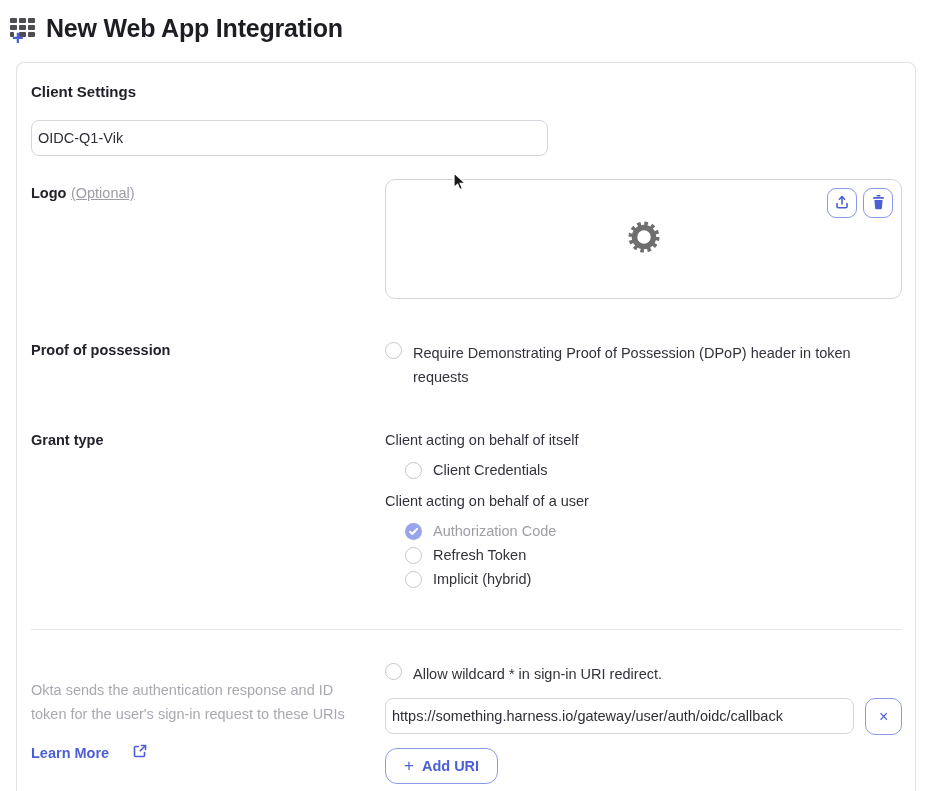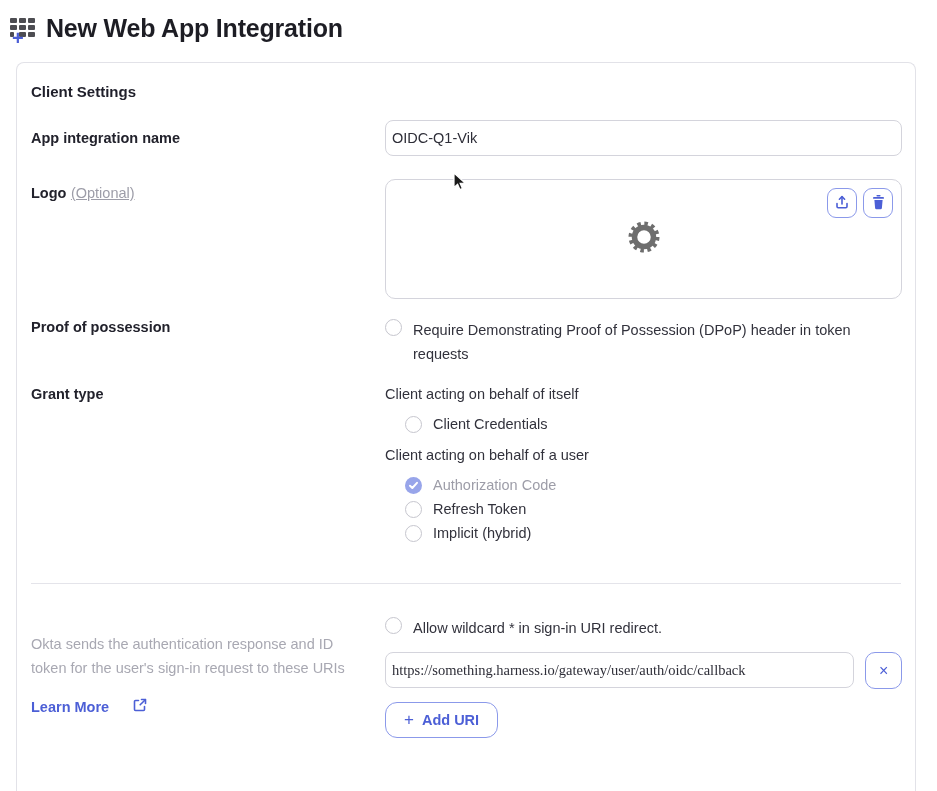--- a/index.html
+++ b/index.html
@@ -61,35 +61,35 @@
 
   
   .divider { height: 1px; background: #e4e4ea; }
 
   
   .helper-text { font-size: 14.5px; color: #a8a8b2; line-height: 24px; max-width: 332px;
     margin-top: 16px; }
   .learn-more { margin-top: 18px; display: inline-flex; align-items: center; gap: 24px;
     color: #4c5fd6; font-size: 14.5px; font-weight: 700; text-decoration: none; cursor: pointer; }
   .uri-line { display: flex; gap: 11px; margin-top: 12px; }
-  .uri-input { width: 473px; font-family: Liberation Serif, serif; }
+  .uri-input { width: 473px; }
   .x-btn { width: 37px; height: 37px; border: 1.5px solid #8b99ea; border-radius: 10px;
     background: #fff; color: #4c5fd6; font-size: 16px; line-height: 1; cursor: pointer;
     display: flex; align-items: center; justify-content: center; }
   .add-uri-btn { margin-top: 13px; height: 36px; padding: 0 18px; border: 1.5px solid #8b99ea;
     border-radius: 12px; background: #fff; color: #4c5fd6; font-size: 14.5px; font-weight: 700;
     display: inline-flex; align-items: center; gap: 8px; cursor: pointer;
     font-family: "Liberation Sans", "DejaVu Sans", sans-serif; }
   .add-uri-btn .plus { font-weight: 400; font-size: 17px; }
 
   
   .cursor { position: absolute; left: 452px; top: 172px; z-index: 10; pointer-events: none; }
 
   
-  .mt20 { margin-top: 20px; } .mt23 { margin-top: 23px; } .mt33 { margin-top: 19px; }
+  .mt20 { margin-top: 20px; } .mt23 { margin-top: 23px; } .mt33 { margin-top: 42px; }
   .mt28 { margin-top: 28px; } .mt32 { margin-top: 32px; }
   .pt9 { padding-top: 9px; } .pt5 { padding-top: 5px; }
   .dpop-text { max-width: 458px; }
 </style>
 </head>
 <body>
 
 <div class="page-header">
   <div class="grid-plus">
     <div class="cells">
@@ -106,23 +106,20 @@
     <div class="plus">+</div>
   </div>
   <h1 class="page-title">New Web App Integration</h1>
 </div>
 
 <div class="card">
 
   <div class="section-title">Client Settings</div>
 
   <div class="row mt20">
-    <div class="label-col pt9">
-      <span class="field-label">App integration name</span>
-    </div>
     <div class="control-col">
       <input class="text-input" type="text" value="OIDC-Q1-Vik" style="">
     </div>
   </div>
 
   <div class="row mt23">
     <div class="label-col pt5">
       <span class="field-label">Logo</span>
       <span class="field-label muted">(Optional)</span>
     </div>

